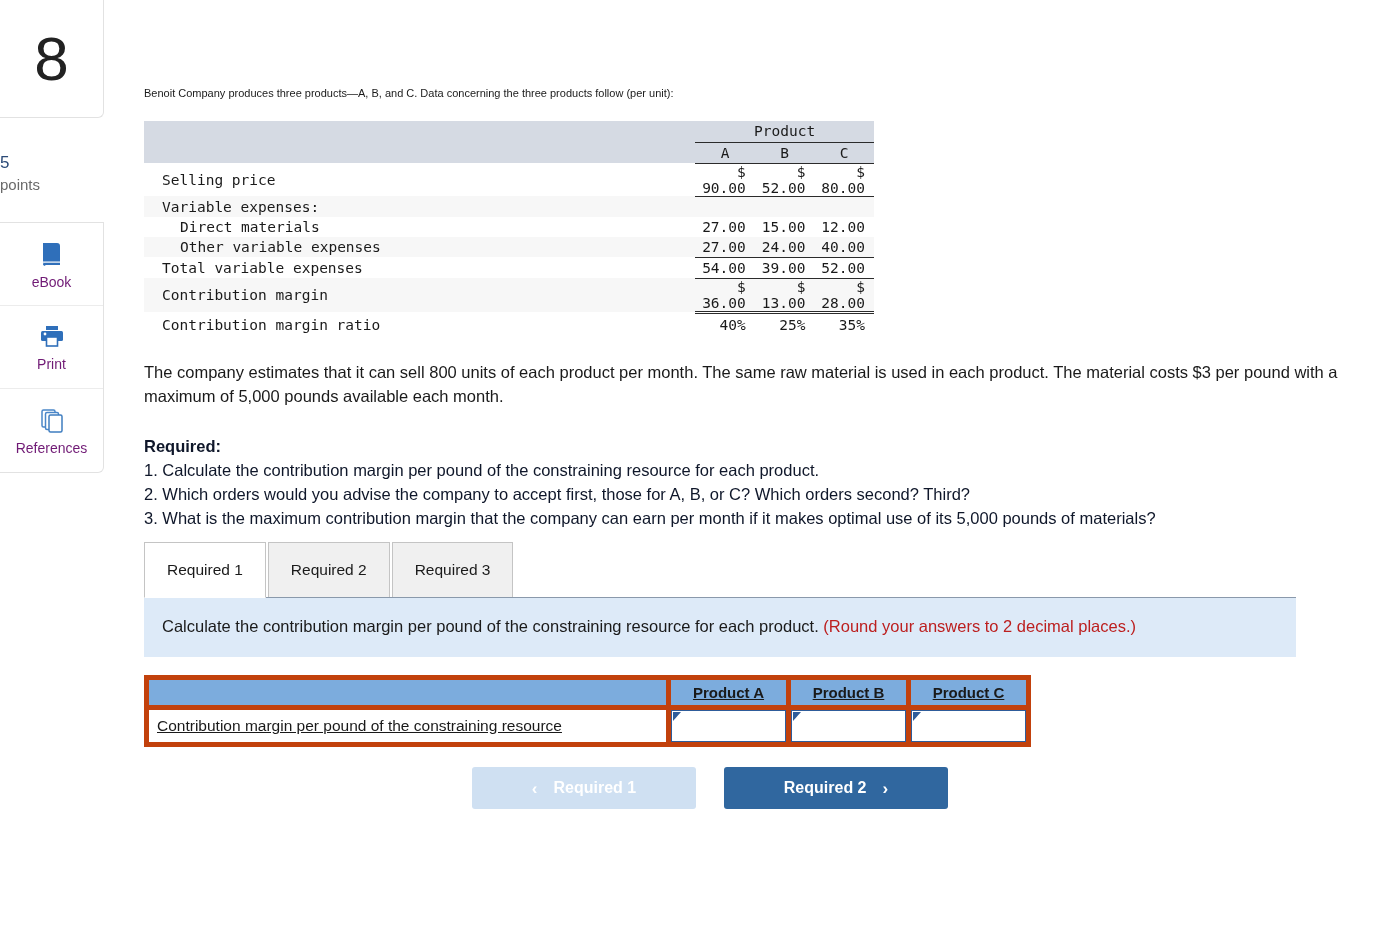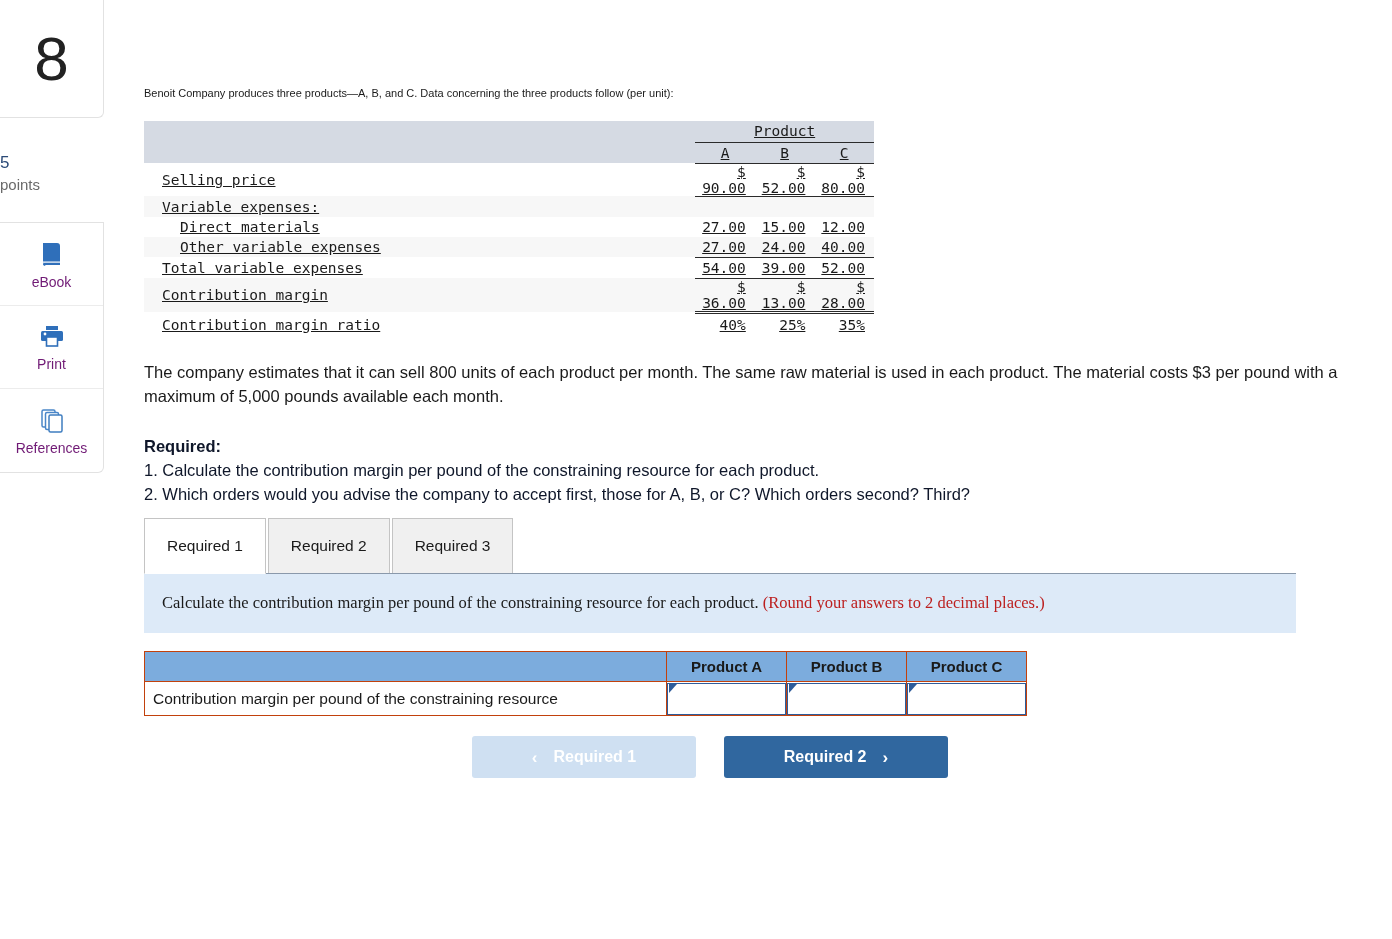--- a/index.html
+++ b/index.html
@@ -91,21 +91,20 @@
 
   
   .fin-table {
     margin-top: 17px;
     border-collapse: collapse;
     font-family: "DejaVu Sans Mono", monospace;
     font-size: 14.5px;
     color: #1a1a1a;
     width: 730px;
     table-layout: fixed;
-    text-decoration: underline;
   }
   .fin-table td, .fin-table th { padding: 0; font-weight: normal; }
   .fin-table .lbl  { width: 370px; text-align: left; padding-left: 18px; }
   .fin-table .num  { width: 120px; text-align: right; padding-right: 9px; }
   .fin-table tr { height: 20px; }
   .hdr-row td { background: #d5dae3; height: 21px; }
   .hdr-prod { text-align: center; }
   .hdr-ab   { text-align: center; }
   .r-strip  { background: #f7f7f7; }
   .r-plain  { background: #ffffff; }
@@ -176,37 +175,37 @@
     width: 1152px;
     background: #ddeaf8;
     border-top: 1px solid #8a99ab;
     padding: 16px 20px 18px 18px;
     font-size: 16.5px;
     line-height: 25px;
     color: #1a1a1a;
     margin-top: -1px;
     position: relative;
     z-index: 1;
-    font-family: Liberation Serif, serif;
   }
   .blue-panel .hint { color: #bc1f1f; }
 
   
   .ans-table {
     margin-top: 18px;
     border-collapse: collapse;
     table-layout: fixed;
     width: 882px;
     font-size: 15.5px;
     color: #1a1a1a;
   }
   .ans-table th, .ans-table td {
-    border: 1px solid #c2410c;
+    border: 5px solid #c2410c;
     padding: 0;
     height: 30px;
+    text-decoration: underline;
   }
   .ans-table thead th {
     background: #7cacdd;
     font-weight: bold;
     font-size: 15px;
     text-align: center;
   }
   .ans-table thead th.blank-head { width: 522px; }
   .ans-table thead th.prod-head  { width: 120px; }
   .ans-table tbody td.row-label {
@@ -396,20 +395,21 @@
         </tr>
       </tbody>
     </table>
 
     <div class="para">The company estimates that it can sell 800 units of each product per month. The same raw material is used in each product. The material costs $3 per pound with a maximum of 5,000 pounds available each month.</div>
 
     <div class="req-block">
       <div class="req-hd">Required:</div>
       <div>1. Calculate the contribution margin per pound of the constraining resource for each product.</div>
       <div>2. Which orders would you advise the company to accept first, those for A, B, or C? Which orders second? Third?</div>
+      <div>3. What is the maximum contribution margin that the company can earn per month if it makes optimal use of its 5,000 pounds of materials?</div>
     </div>
 
 
     <div class="tabs">
       <div class="tab active">
         <span>Required 1</span>
       </div>
       <div class="tab">
         <span>Required 2</span>
       </div>

